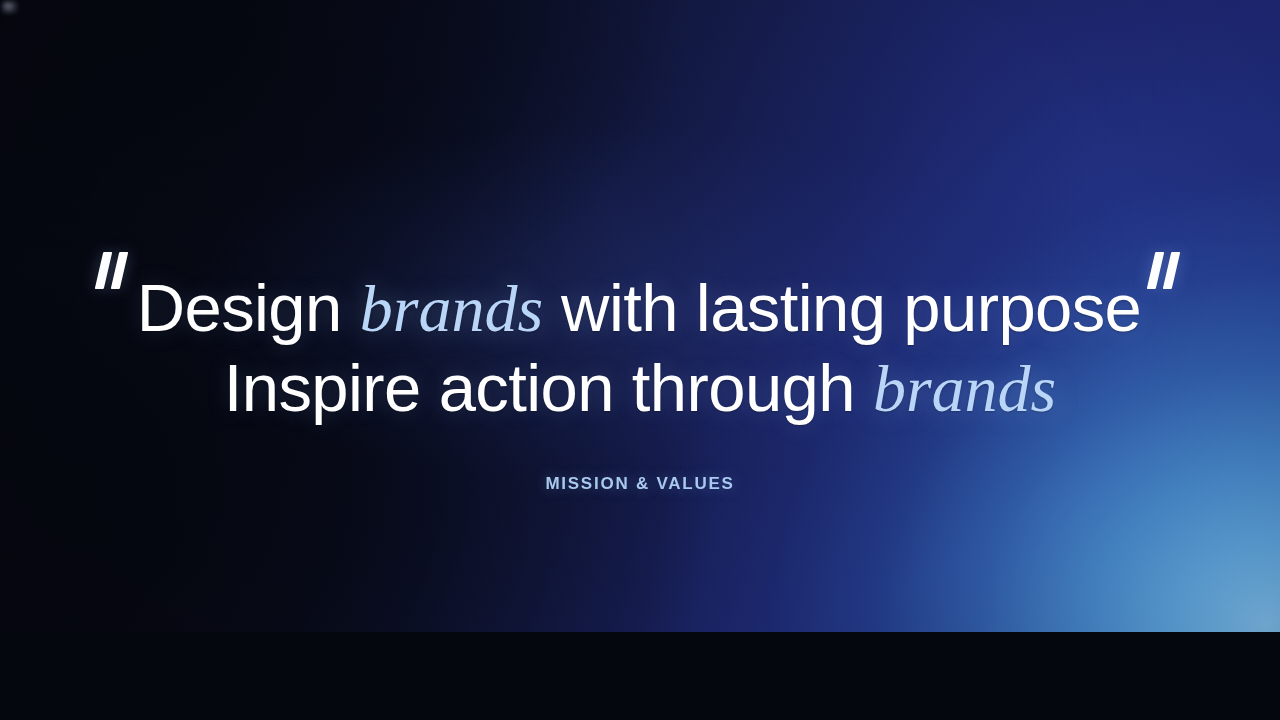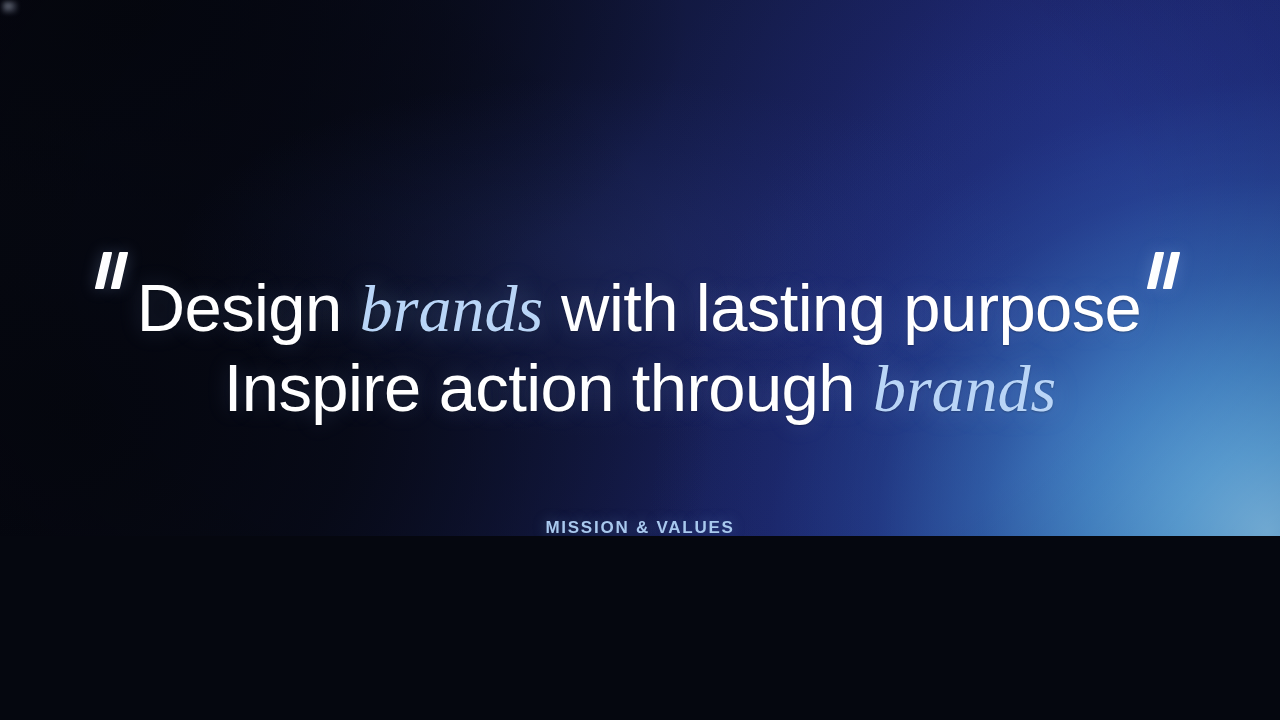--- a/index.html
+++ b/index.html
@@ -8,21 +8,21 @@
     padding: 0;
     width: 1280px;
     height: 720px;
     overflow: hidden;
     background: #05070f;
   }
 
   #slide {
     position: relative;
     width: 1280px;
-    height: 536px;
+    height: 632px;
     overflow: hidden;
     font-family: "Liberation Sans", sans-serif;
     background: #080b18;
   }
 
   
   .bg-layer {
     position: absolute;
     inset: 0;
     pointer-events: none;
@@ -202,21 +202,20 @@
     right: 0;
     top: 473px;
     text-align: center;
     color: #a9c9ee;
     font-family: "Liberation Sans", sans-serif;
     font-weight: bold;
     font-size: 17px;
     line-height: 21px;
     letter-spacing: 1.75px;
     text-shadow: 0 0 14px rgba(130,175,235,0.35);
-    margin-top: 44px;
   }
 </style>
 </head>
 <body>
 
 <div id="slide">
 
   <div class="bg-layer bg-base"></div>
   <div class="bg-layer bg-mid-haze"></div>
   <div class="bg-layer bg-glow-wide"></div>

